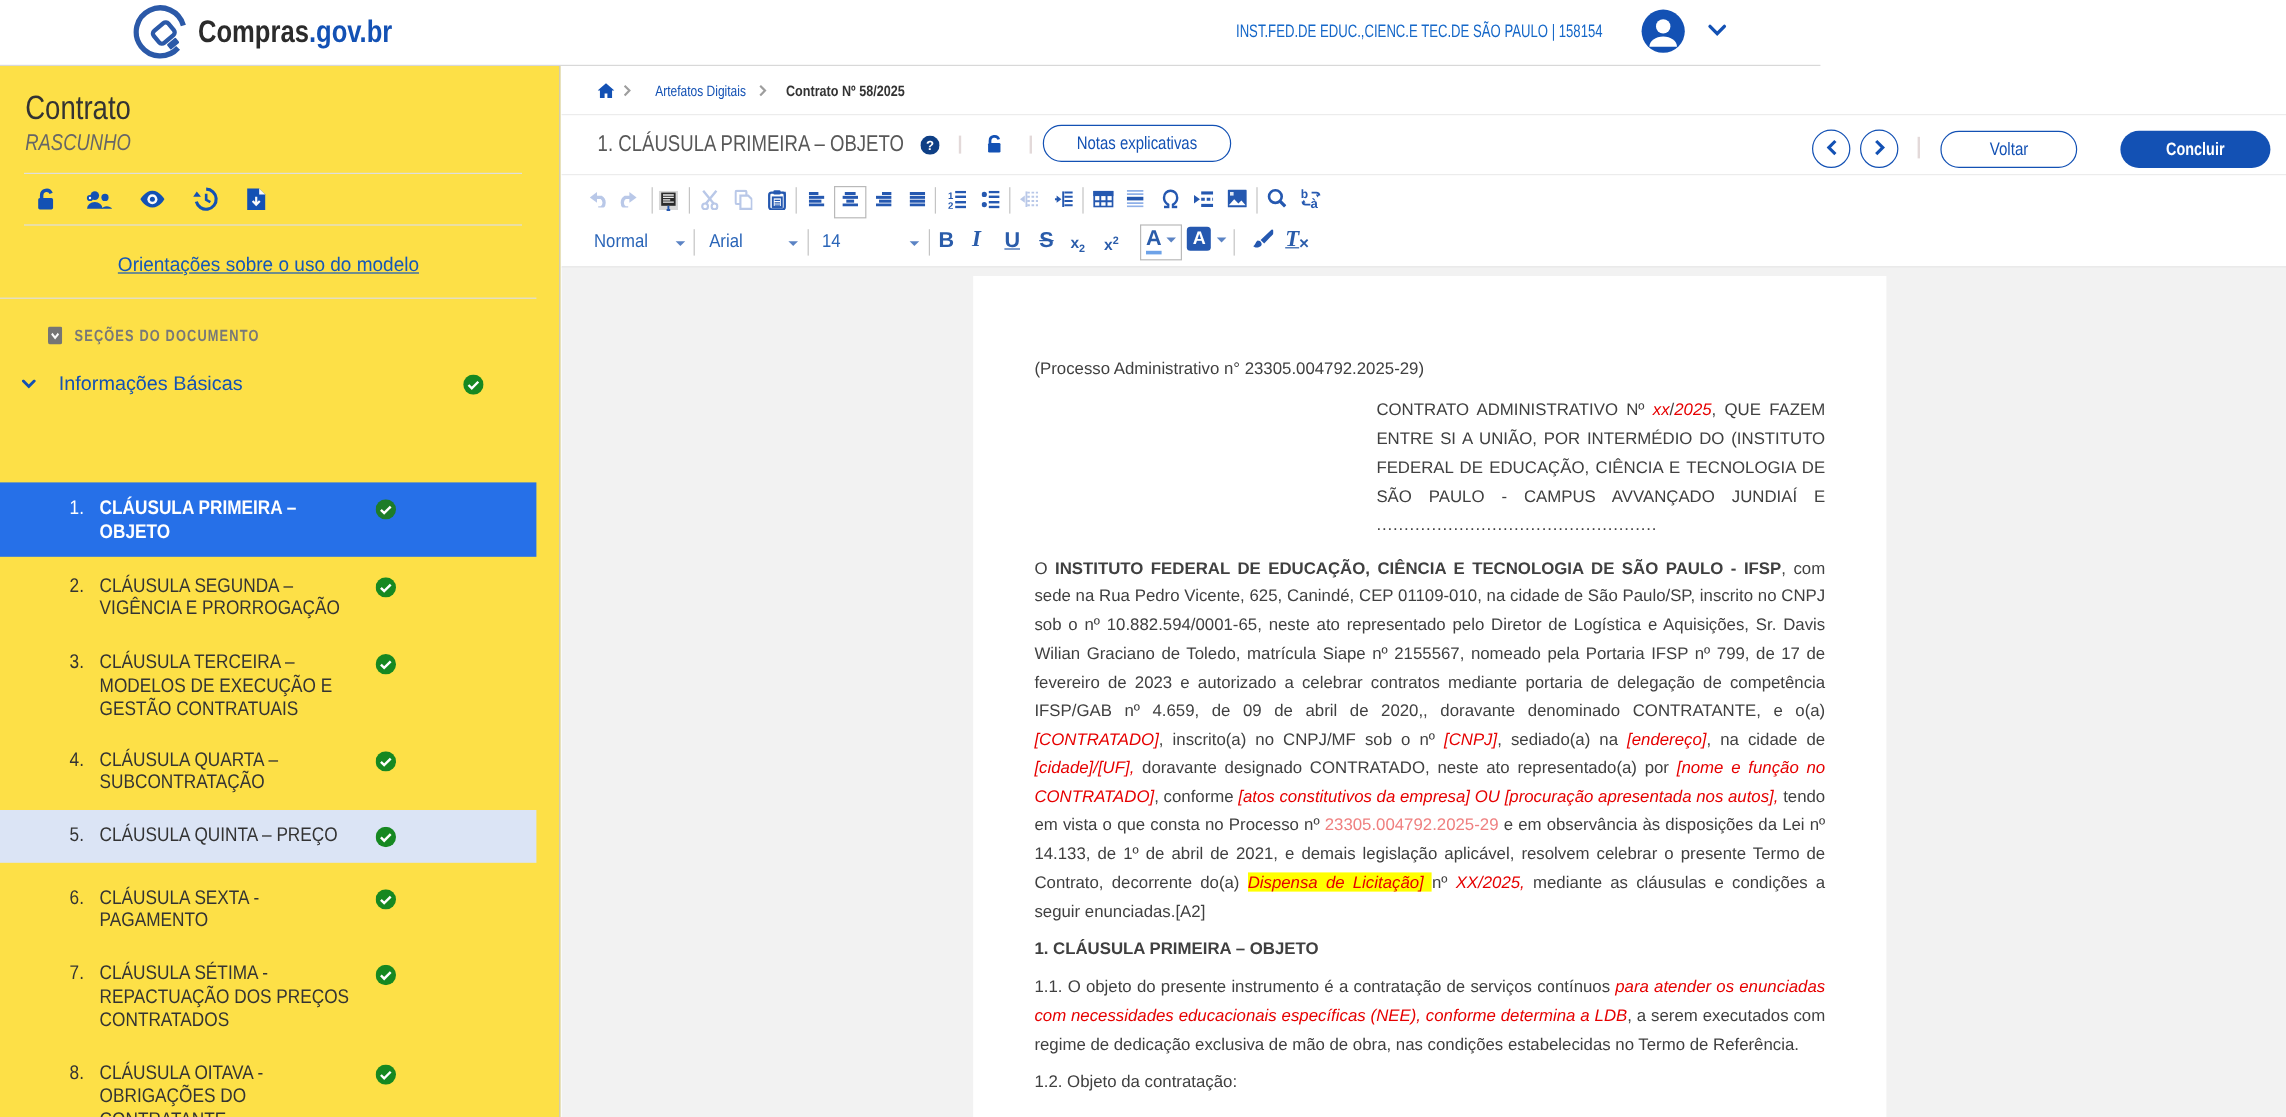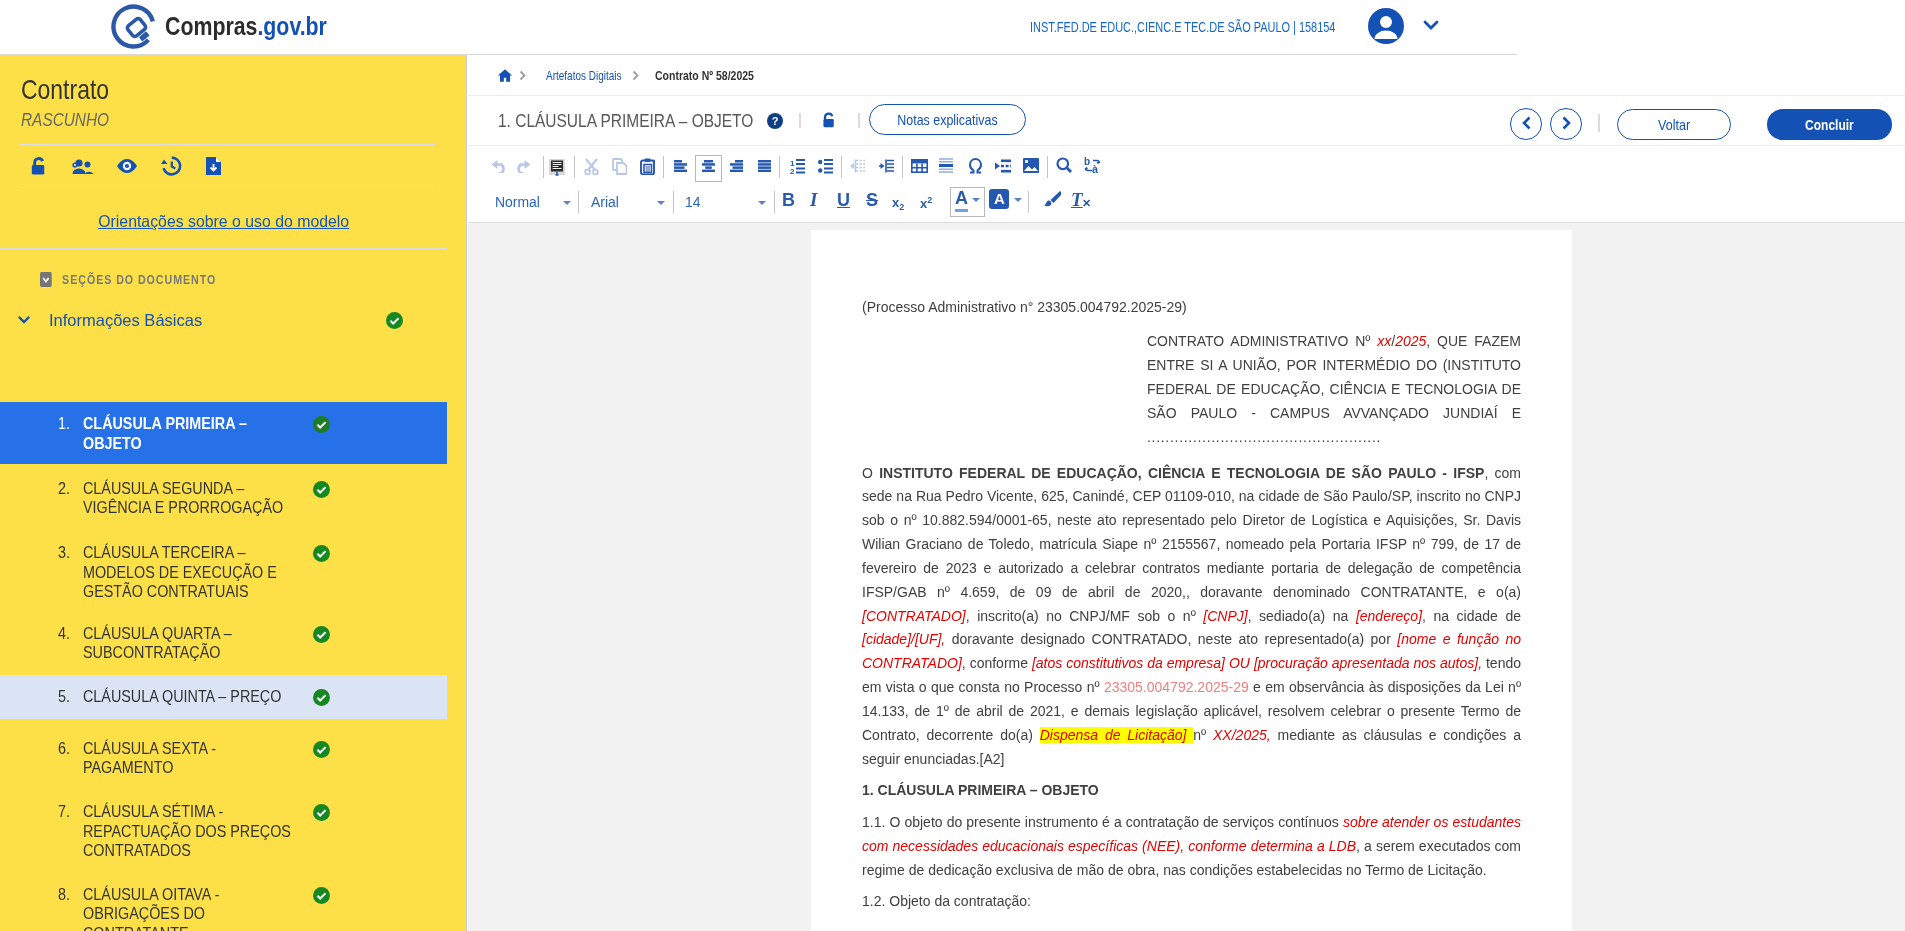--- a/index.html
+++ b/index.html
@@ -422,20 +422,20 @@
 <div class="jl"><span class="red">[CONTRATADO]</span>, inscrito(a) no CNPJ/MF sob o nº <span class="red">[CNPJ]</span>, sediado(a) na <span class="red">[endereço]</span>, na cidade de</div>
 <div class="jl"><span class="red">[cidade]/[UF],</span> doravante designado CONTRATADO, neste ato representado(a) por <span class="red">[nome e função no</span></div>
 <div class="jl"><span class="red">CONTRATADO]</span>, conforme <span class="red">[atos constitutivos da empresa]</span> <span class="redb">OU</span> <span class="red">[procuração apresentada nos autos],</span> tendo</div>
 <div class="jl">em vista o que consta no Processo nº <span class="salmon">23305.004792.2025-29</span> e em observância às disposições da Lei nº</div>
 <div class="jl">14.133, de 1º de abril de 2021, e demais legislação aplicável, resolvem celebrar o presente Termo de</div>
 <div class="jl">Contrato, decorrente do(a) <span class="hl"><span class="red">Dispensa de Licitação]</span> </span> nº <span class="red">XX/2025,</span> mediante as cláusulas e condições a</div>
 <div>seguir enunciadas.[A2]</div>
 </div>
 <p style="font-weight:bold">1. CLÁUSULA PRIMEIRA – OBJETO</p>
 <div class="para">
-<div class="jl">1.1. O objeto do presente instrumento é a contratação de serviços contínuos <span class="red">sobre atender os estudantes</span></div>
+<div class="jl">1.1. O objeto do presente instrumento é a contratação de serviços contínuos <span class="red">para atender os enunciadas</span></div>
 <div class="jl"><span class="red">com necessidades educacionais específicas (NEE), conforme determina a LDB</span>, a serem executados com</div>
-<div>regime de dedicação exclusiva de mão de obra, nas condições estabelecidas no Termo de Licitação.</div>
+<div>regime de dedicação exclusiva de mão de obra, nas condições estabelecidas no Termo de Referência.</div>
 </div>
 <p>1.2. Objeto da contratação:</p>
   </div>
     </div>
 </div>
 
 </body></html>

